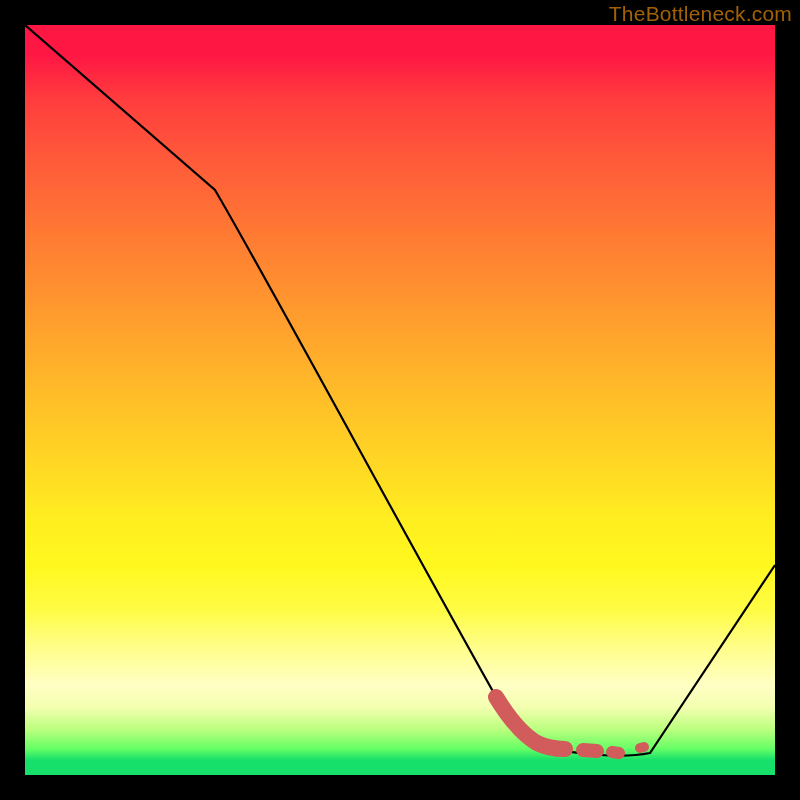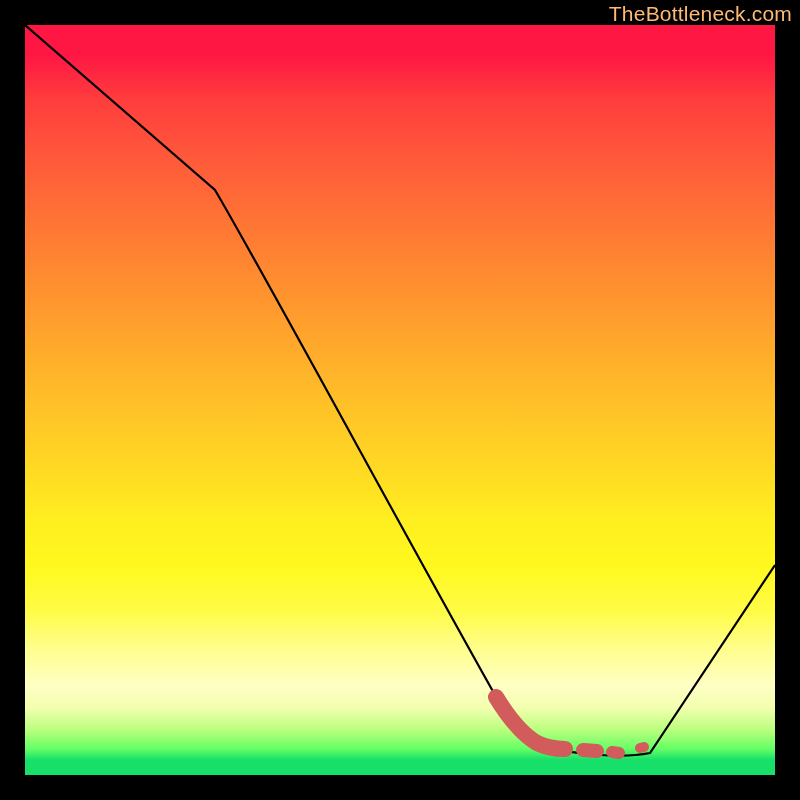--- a/index.html
+++ b/index.html
@@ -51,21 +51,21 @@
     position: absolute;
     left: 0;
     top: 0;
     width: 750px;
     height: 750px;
   }
   .watermark {
     position: absolute;
     top: 2px;
     right: 8px;
-    color: #fdba74;
+    color: #a16207;
     font-size: 21px;
     font-weight: 500;
     letter-spacing: 0.2px;
     user-select: none;
   }
 </style>
 </head>
 <body>
 
 <div class="watermark">TheBottleneck.com</div>

